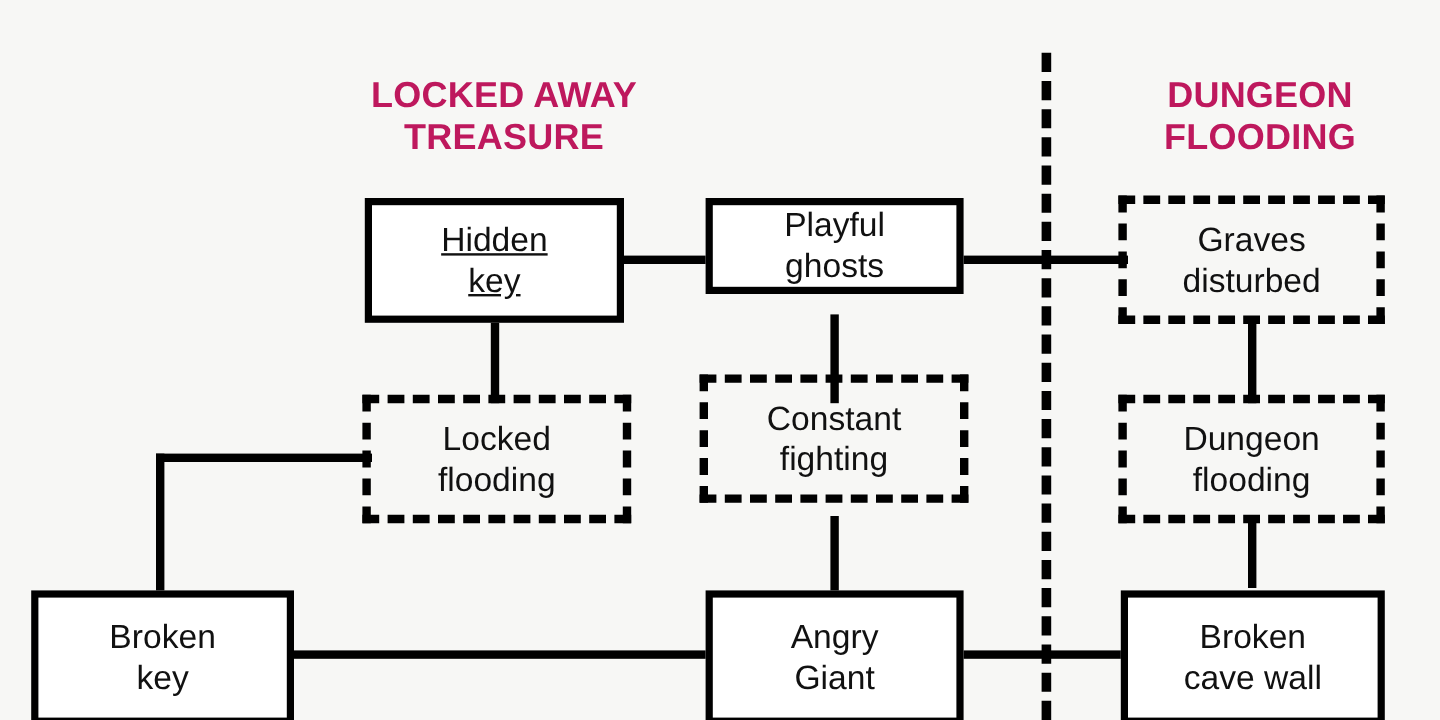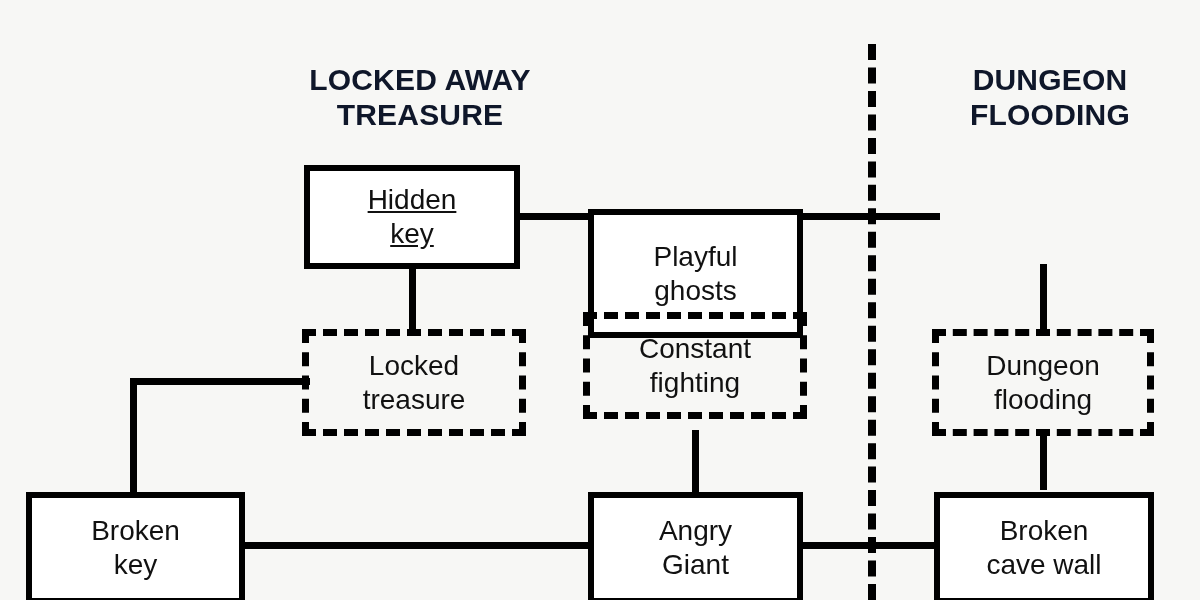--- a/index.html
+++ b/index.html
@@ -20,21 +20,21 @@
   }
 
   
   .col-heading {
     position: absolute;
     text-align: center;
     font-weight: bold;
     font-size: 30px;
     line-height: 1.17;
     letter-spacing: 0.2px;
-    color: #0f172a;
+    color: #be185d;
     white-space: pre-line;
   }
 
   
   .node {
     position: absolute;
     box-sizing: border-box;
     background: #ffffff;
     color: #111111;
     display: flex;
@@ -101,26 +101,28 @@
 
   <div class="edge h" style="left:240px; top:542px; width:352px;"></div>
 
   <div class="edge h" style="left:798px; top:542px; width:140px;"></div>
 
   <div class="divider" style="left:868px; top:44px; height:556px;"></div>
 
   <div class="node solid" style="left:304px; top:165px; width:216px; height:104px;text-decoration:underline;">Hidden
 key</div>
 
-  <div class="node solid" style="left:588px; top:165px; width:215px; height:129px;margin-top:44px;">Playful
+  <div class="node solid" style="left:588px; top:165px; width:215px; height:80px;">Playful
 ghosts</div>
 
+  <div class="node dashed" style="left:932px; top:163px; width:222px; height:107px;">Graves
+disturbed</div>
 
   <div class="node dashed" style="left:302px; top:329px; width:224px; height:107px;">Locked
-treasure</div>
+flooding</div>
 
   <div class="node dashed" style="left:583px; top:312px; width:224px; height:107px;">Constant
 fighting</div>
 
   <div class="node dashed" style="left:932px; top:329px; width:222px; height:107px;">Dungeon
 flooding</div>
 
   <div class="node solid" style="left:26px; top:492px; width:219px; height:112px;">Broken
 key</div>
 

